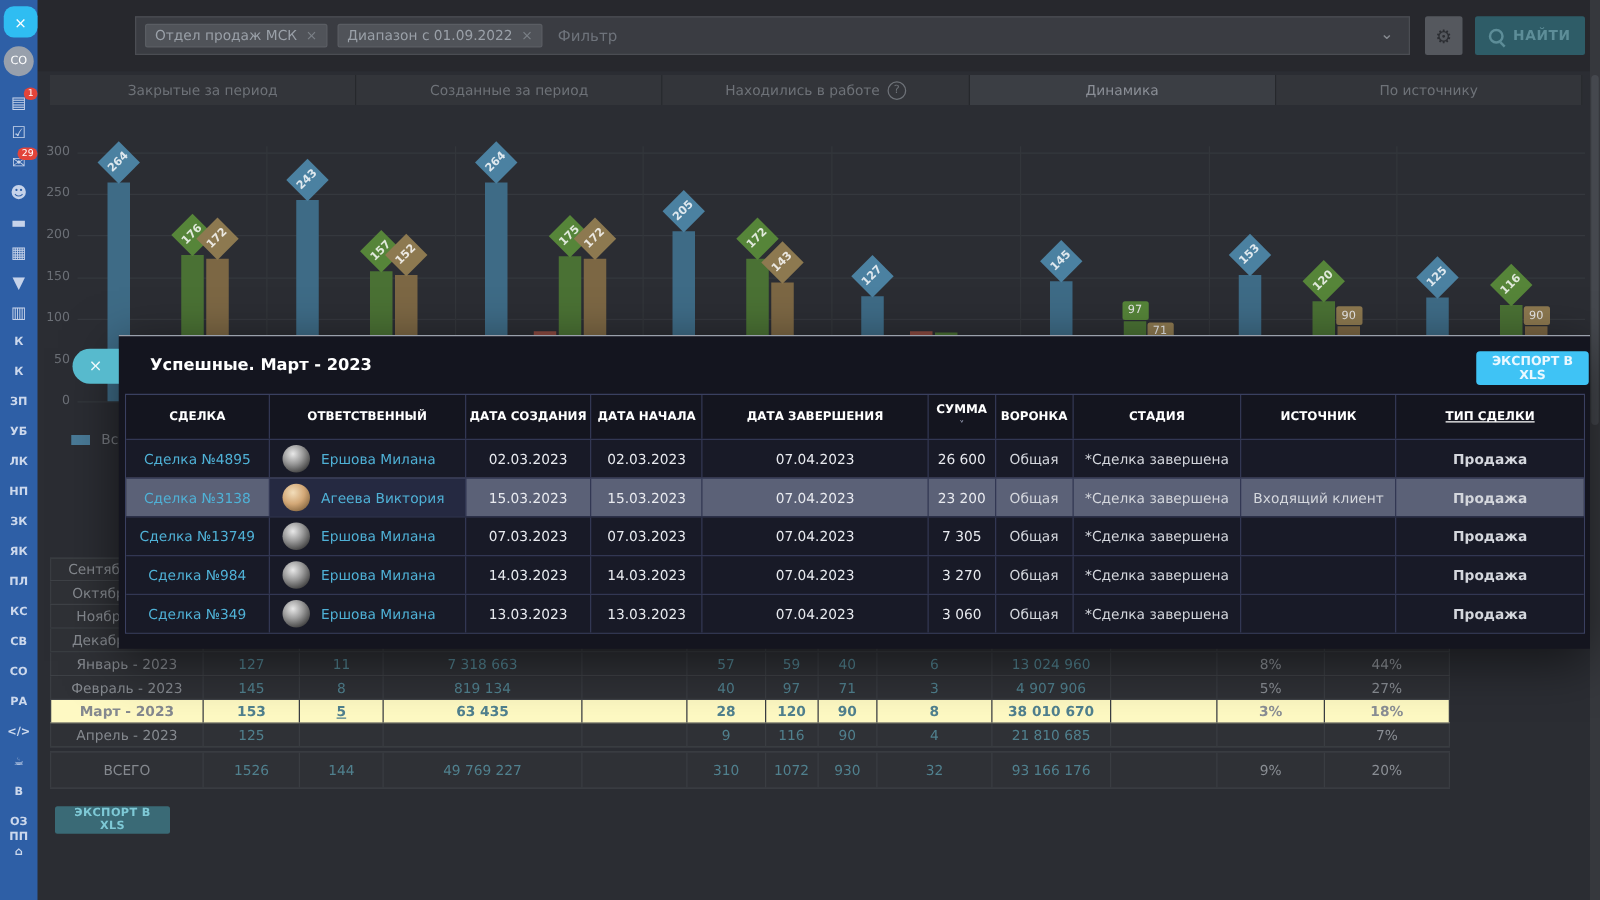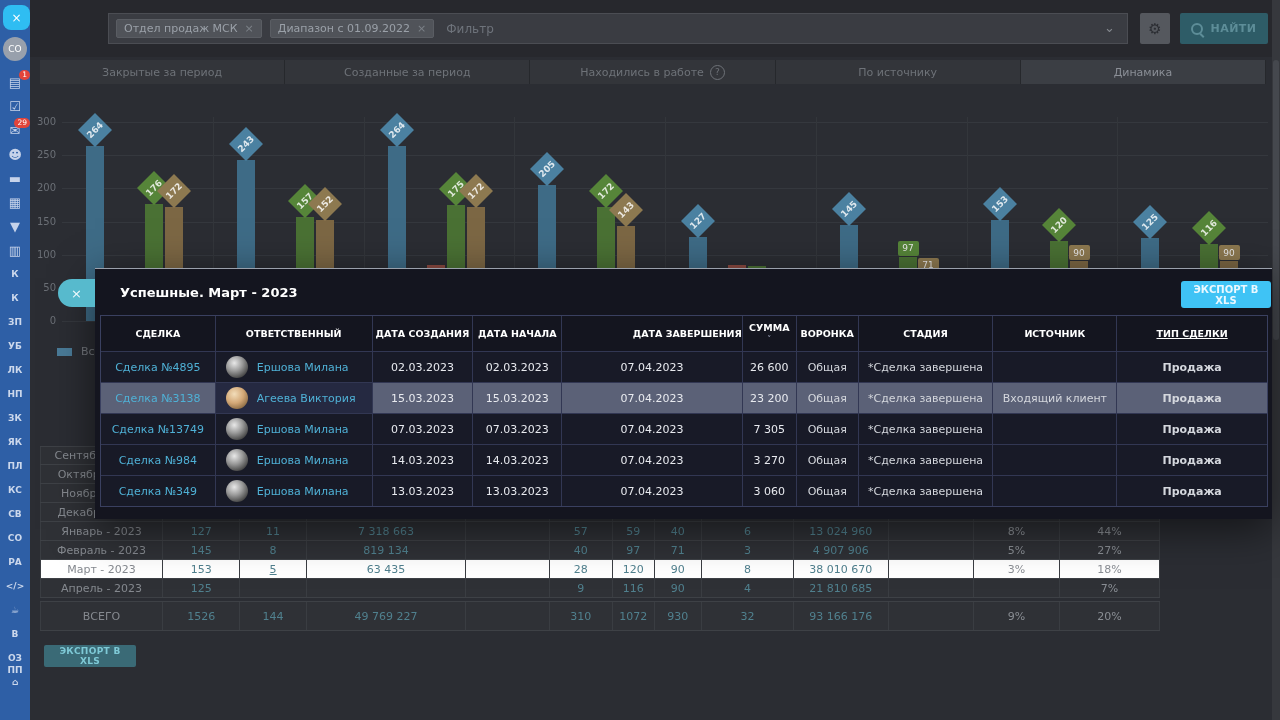--- a/index.html
+++ b/index.html
@@ -40,21 +40,21 @@
       align-items:center;justify-content:center;font-size:9px;font-weight:bold;color:rgba(255,255,255,.82);}
   .slab{position:absolute;width:21px;height:15px;border-radius:2px;display:flex;align-items:center;
       justify-content:center;font-size:9px;color:#e8e8e8;}
   #legend{position:absolute;left:57px;top:345px;display:flex;align-items:center;gap:9px;z-index:1;}
   #legend .sw{width:15px;height:8px;}
   #legend .lt{color:#75797f;font-size:11px;}
   
   #bgtable{position:absolute;left:40px;top:446px;width:1120px;z-index:2;}
   .brow{display:flex;height:19px;background:#2f3136;border-bottom:1px solid #3e4146;box-sizing:border-box;}
   .brow.first{border-top:1px solid #3e4146;}
-  .brow.hl{background:#ffffff;}
+  .brow.hl{background:#fef9c3;font-weight:bold;}
   .bcell{border-right:1px solid #3a3d42;box-sizing:border-box;display:flex;align-items:center;
       justify-content:center;font-size:11px;overflow:hidden;white-space:nowrap;}
   .bcell:first-child{border-left:1px solid #3a3d42;}
   .bc-month{color:#85898f;} .bc-num{color:#50808e;} .bc-pct{color:#8a8e94;}
   .bc-ul{text-decoration:underline;}
   .brow.total{height:30px;margin-top:3px;border-top:1px solid #3e4146;}
   #bottom-export{position:absolute;left:44px;top:645px;width:92px;height:22px;background:#3a6a76;
       border:none;border-radius:2px;color:#7ec9d6;font-size:9px;font-weight:bold;letter-spacing:.3px;
       display:flex;align-items:center;justify-content:center;z-index:2;
       font-family:"DejaVu Sans","Liberation Sans",sans-serif;}
@@ -138,25 +138,25 @@
       <div class="tab">
         <div>Закрытые за период</div>
       </div>
       <div class="tab">
         <div>Созданные за период</div>
       </div>
       <div class="tab">
         <div>Находились в работе</div>
         <div class="help">?</div>
       </div>
+      <div class="tab active">
+        <div>Динамика</div>
+      </div>
       <div class="tab">
         <div>По источнику</div>
-      </div>
-      <div class="tab active">
-        <div>Динамика</div>
       </div>
     </div>
 
   <div id="chart-layer">
       <div class="gridh" style="left: 62px; width: 1206px; top: 321px;"></div>
       <div class="ylab" style="left: 30px; top: 315px;">0</div>
       <div class="gridh" style="left: 62px; width: 1206px; top: 287.85px;"></div>
       <div class="ylab" style="left: 30px; top: 281.85px;">50</div>
       <div class="gridh" style="left: 62px; width: 1206px; top: 254.7px;"></div>
       <div class="ylab" style="left: 30px; top: 248.7px;">100</div>
@@ -383,21 +383,21 @@
           </div>
           <div class="mhcell" style="width: 157px;">
             <div>ОТВЕТСТВЕННЫЙ</div>
           </div>
           <div class="mhcell" style="width: 101px; align-items: center;">
             <div>ДАТА СОЗДАНИЯ</div>
           </div>
           <div class="mhcell" style="width: 89px;">
             <div>ДАТА НАЧАЛА</div>
           </div>
-          <div class="mhcell" style="width: 181px; align-items: flex-end;">
+          <div class="mhcell" style="width: 181px;">
             <div>ДАТА ЗАВЕРШЕНИЯ</div>
           </div>
           <div class="mhcell" style="width: 54px;">
             <div>СУММА</div>
             <div class="sort">˅</div>
           </div>
           <div class="mhcell" style="width: 62px;">
             <div>ВОРОНКА</div>
           </div>
           <div class="mhcell" style="width: 135px;">

